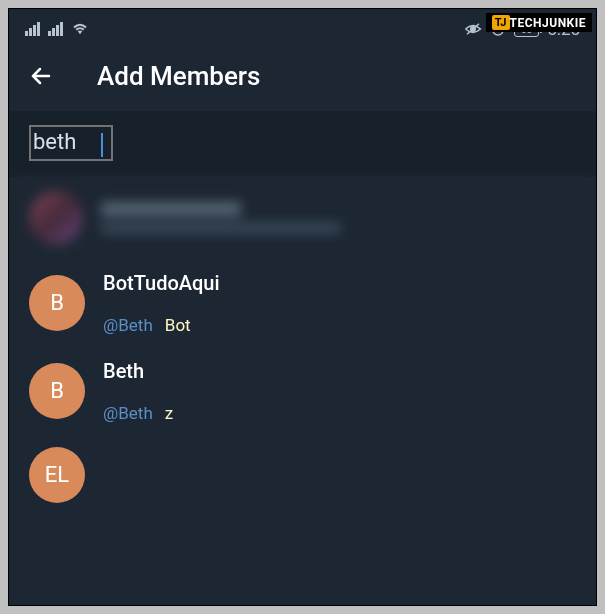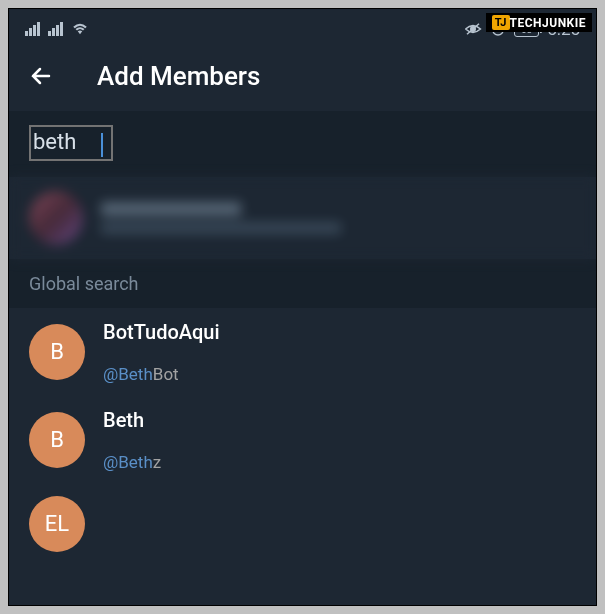--- a/index.html
+++ b/index.html
@@ -34,21 +34,21 @@
     .blurred-line1 { width: 140px; height: 14px; background: #5a6a7a; border-radius: 2px; }
     .blurred-line2 { width: 240px; height: 12px; background: #3a4a5a; border-radius: 2px; }
     
     .section-header { background: #17212b; padding: 14px 20px; color: #7a8a9a; font-size: 18px; }
     
     .contact-item { display: flex; align-items: center; padding: 12px 20px; gap: 18px; cursor: pointer; }
     .avatar { width: 56px; height: 56px; border-radius: 50%; background: #d88a5a; display: flex; align-items: center; justify-content: center; color: #fff; font-size: 22px; font-weight: 400; flex-shrink: 0; }
     .contact-info { display: flex; flex-direction: column; gap: 20px; }
     .contact-name { color: #fff; font-size: 20px; font-weight: 500; }
     .contact-username { color: #5a8fc7; font-size: 17px; }
-    .username-suffix { color: #a3a3a3; }
+    .username-suffix { color: #fef9c3; margin-left: 12px; }
   </style>
 </head>
 <body>
 
 <div class="phone-frame">
 
   <div class="watermark">
     <span class="watermark-badge">TJ</span>
     <span class="watermark-text">TECHJUNKIE</span>
   </div>
@@ -100,21 +100,20 @@
   </div>
 
   <div class="blurred-contact">
     <div class="blurred-avatar"></div>
     <div class="blurred-lines">
       <div class="blurred-line1"></div>
       <div class="blurred-line2"></div>
     </div>
   </div>
 
-  <div class="section-header">Global search</div>
 
   <div class="contact-item">
     <div class="avatar">B</div>
     <div class="contact-info">
       <span class="contact-name">BotTudoAqui</span>
       <span class="contact-username"><span>@Beth</span><span class="username-suffix">Bot</span></span>
     </div>
   </div>
 
   <div class="contact-item">

